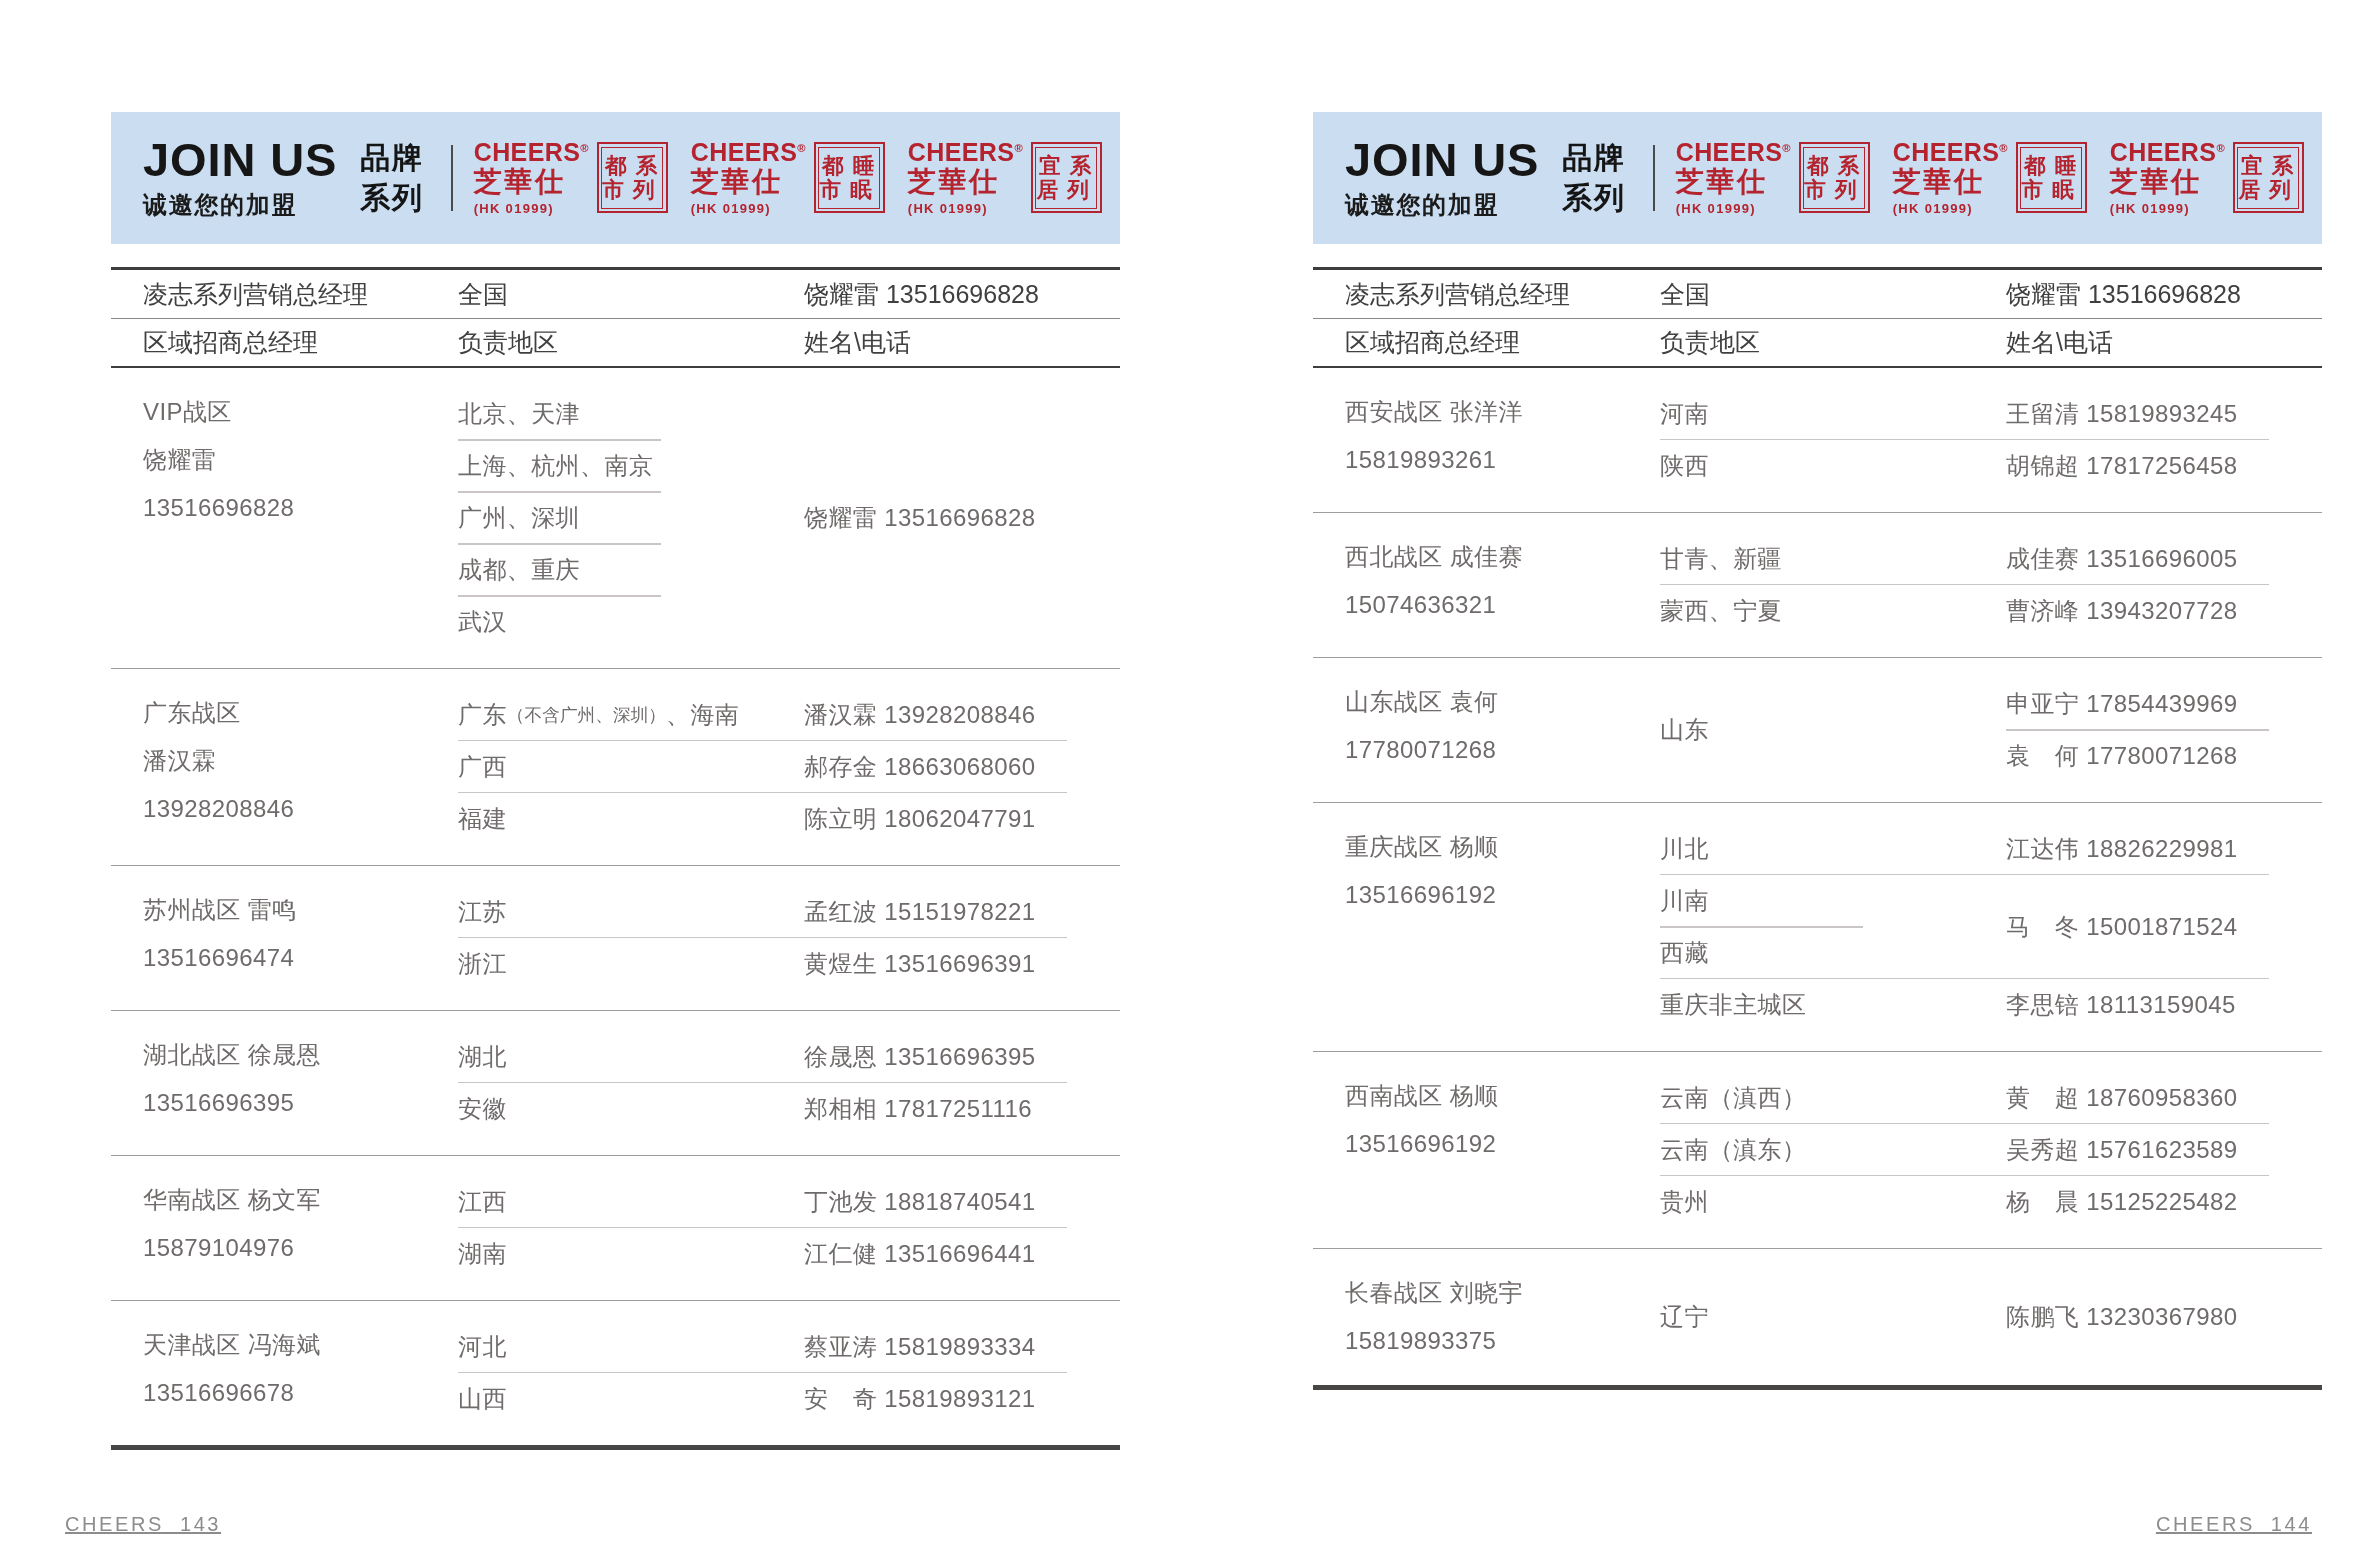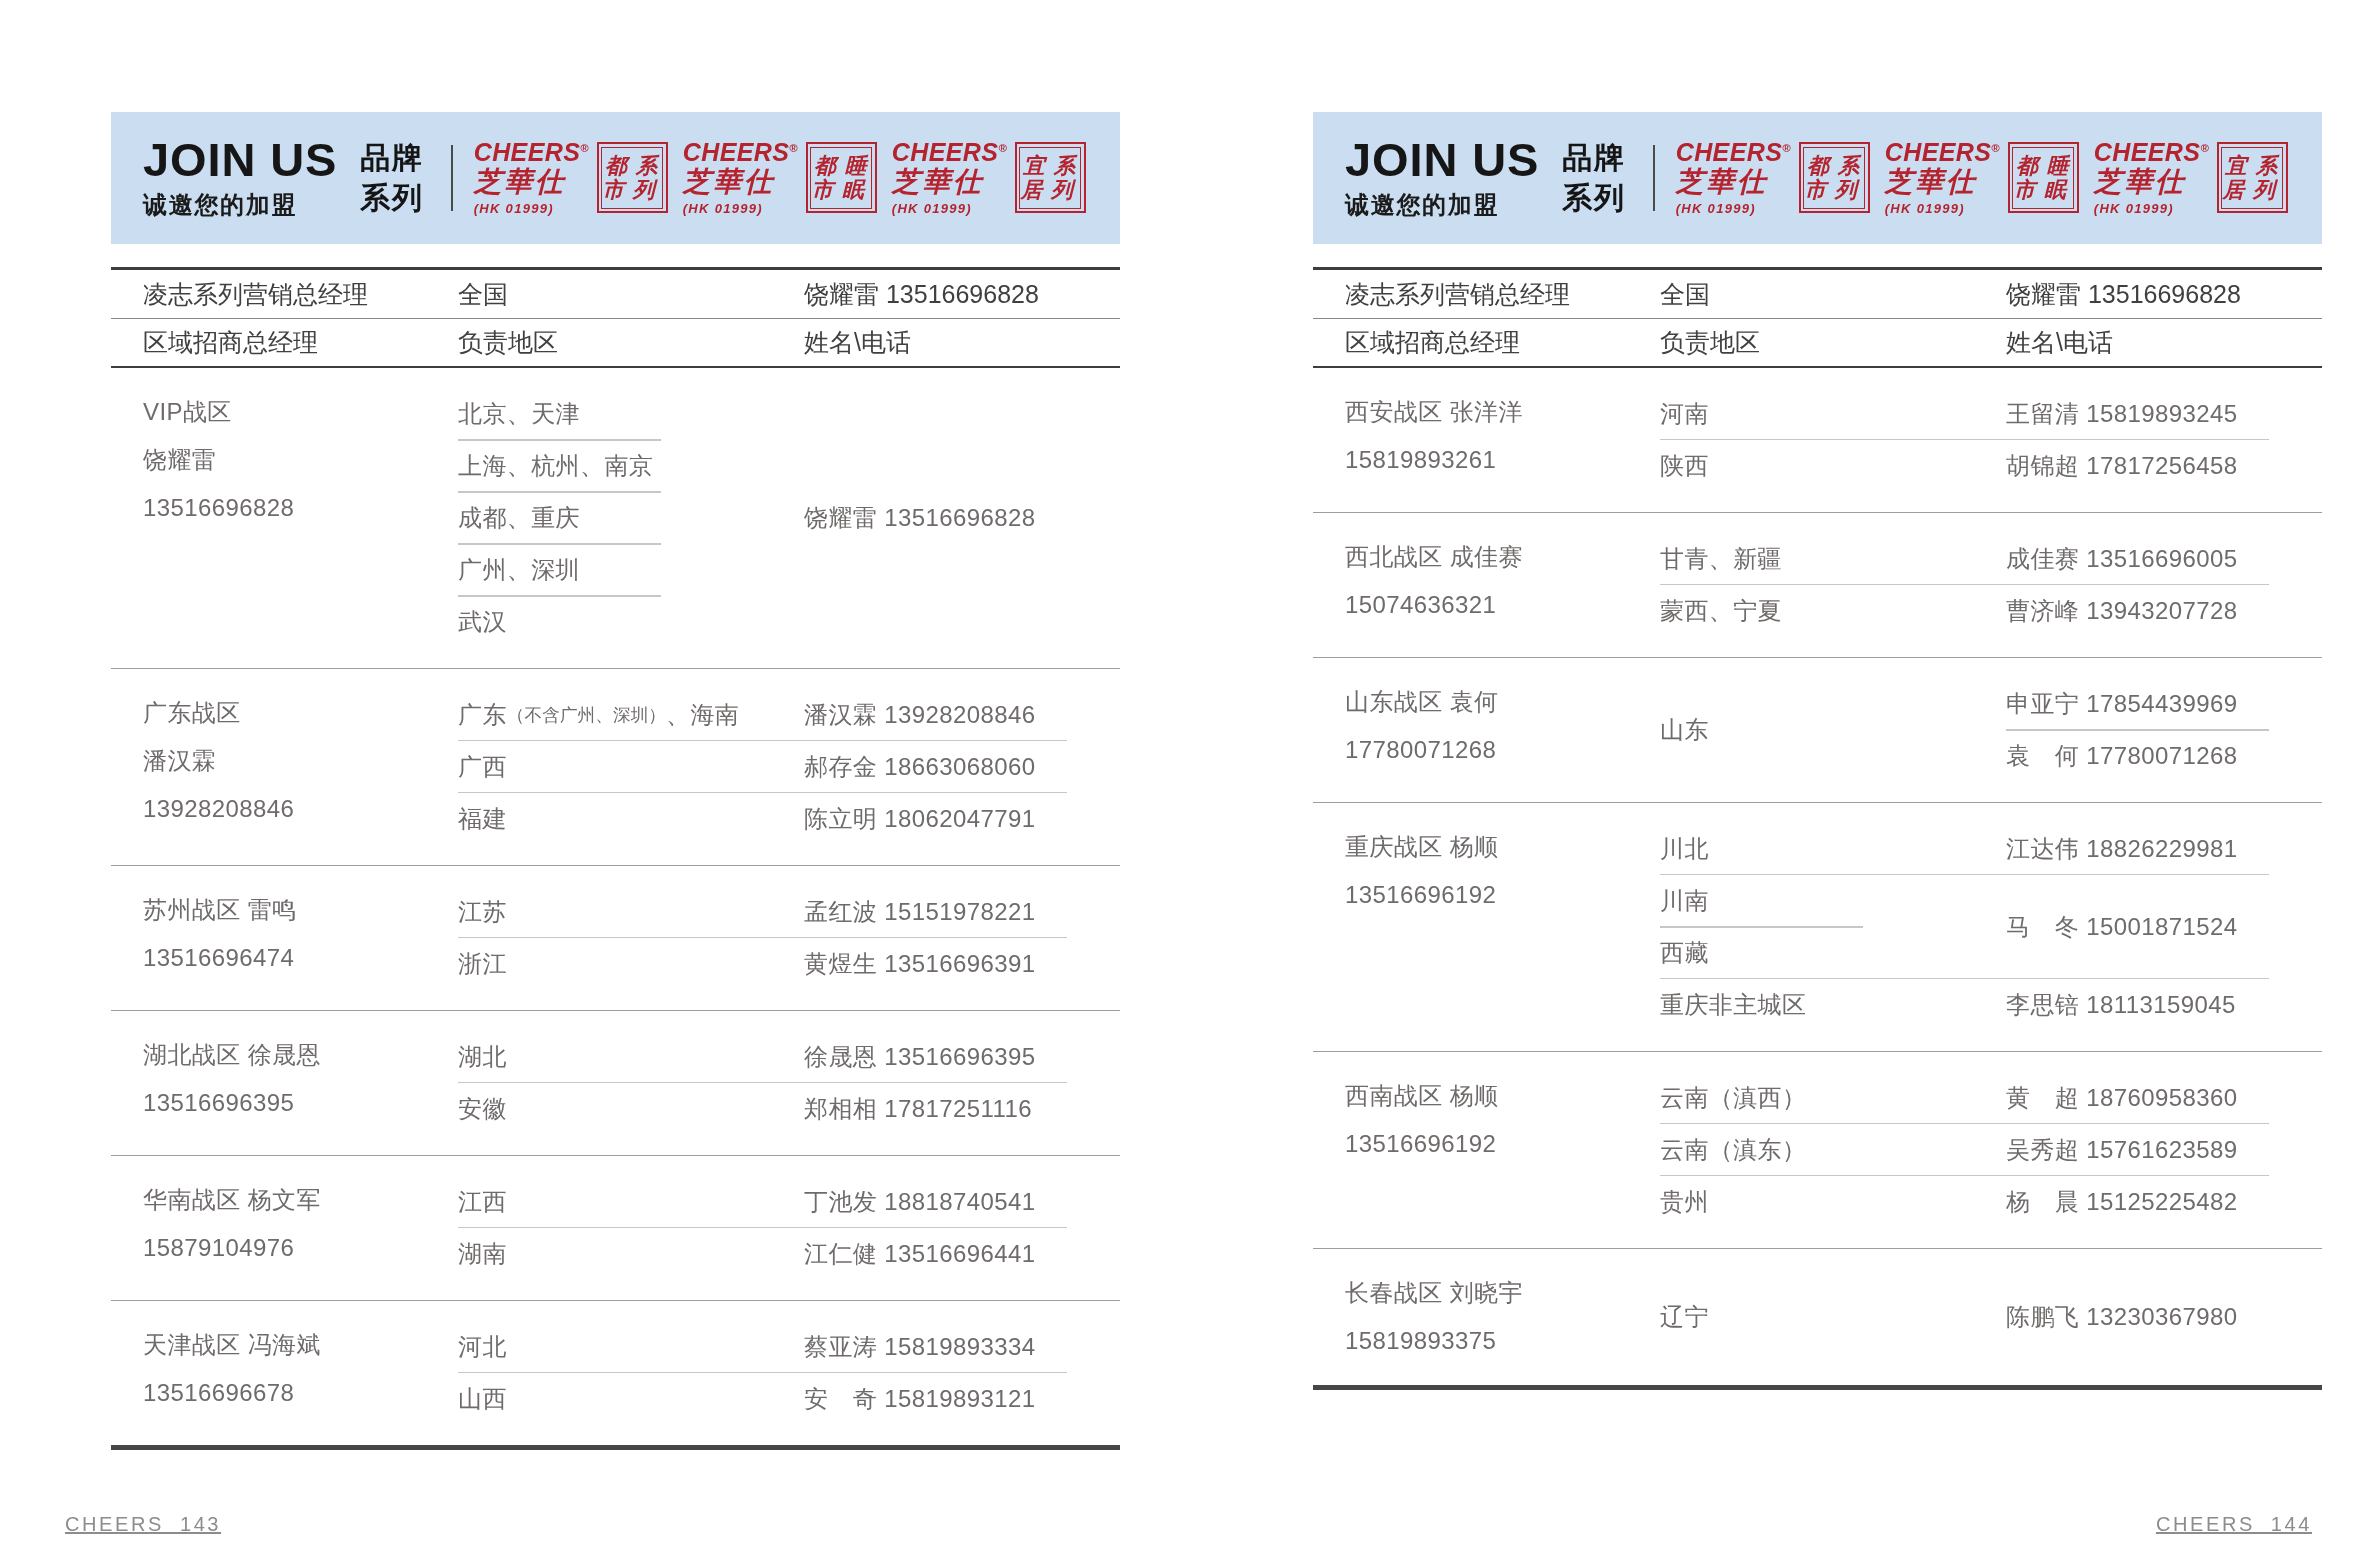--- a/index.html
+++ b/index.html
@@ -11,21 +11,21 @@
   .page.pleft{left:111px;}
   .page.pright{left:1313px;}
 
   
   .band{height:132px;background:#cbdef1;display:flex;align-items:center;padding-left:32px;box-sizing:border-box;}
   .join{width:216px;}
   .join-title{font-size:47px;font-weight:900;color:#161616;line-height:1.0;letter-spacing:0.9px;}
   .join-sub{font-size:24px;font-weight:700;color:#1b1b1b;margin-top:6px;letter-spacing:1.7px;}
   .series{width:66px;text-align:center;font-size:30px;font-weight:600;color:#151515;line-height:1.35;letter-spacing:1.7px;}
   .vsep{width:1.7px;height:66px;background:#4a4a4a;margin:0 21px 0 26px;}
-  .logos{display:flex;align-items:flex-end;gap:15px;font-style:italic;}
+  .logos{display:flex;align-items:flex-end;gap:23px;}
   .logo-group{display:flex;align-items:center;gap:7.8px;}
   .lg-text{display:flex;flex-direction:column;align-items:flex-start;}
   .lg-brand{font-size:25px;font-weight:800;color:#b4232e;line-height:1;letter-spacing:0.4px;}
   .lg-reg{font-size:11.2px;font-weight:700;}
   .lg-cn{font-size:28px;font-weight:800;color:#b4232e;letter-spacing:2.6px;line-height:1.1;margin-top:1.7px;}
   .lg-stock{font-size:13px;font-weight:700;color:#b4232e;letter-spacing:1.3px;margin-top:2.6px;}
   .badge{width:71px;height:71px;border:2.6px solid #b4232e;box-sizing:border-box;padding:2.6px;flex:none;}
   .badge-inner{border:1.7px solid #b4232e;height:100%;box-sizing:border-box;display:flex;flex-direction:row;align-items:center;justify-content:center;gap:1.7px;}
   .badge-line{font-size:21.6px;font-weight:700;color:#b4232e;line-height:1.1;letter-spacing:2.6px;text-indent:2.6px;}
 
@@ -129,22 +129,22 @@
           <div class="zone">
             <div class="zone-line">VIP战区</div>
             <div class="zone-line">饶耀雷</div>
             <div class="zone-line">13516696828</div>
           </div>
           <div class="groups">
             <div class="group">
               <div class="g-regions">
                 <div class="region">北京、天津</div>
                 <div class="region">上海、杭州、南京</div>
+                <div class="region">广州、深圳</div>
                 <div class="region">成都、重庆</div>
-                <div class="region">广州、深圳</div>
                 <div class="region">武汉</div>
               </div>
               <div class="g-contacts">
                 <div class="contact">饶耀雷 13516696828</div>
               </div>
             </div>
           </div>
         </div>
         <div class="block">
           <div class="zone">

